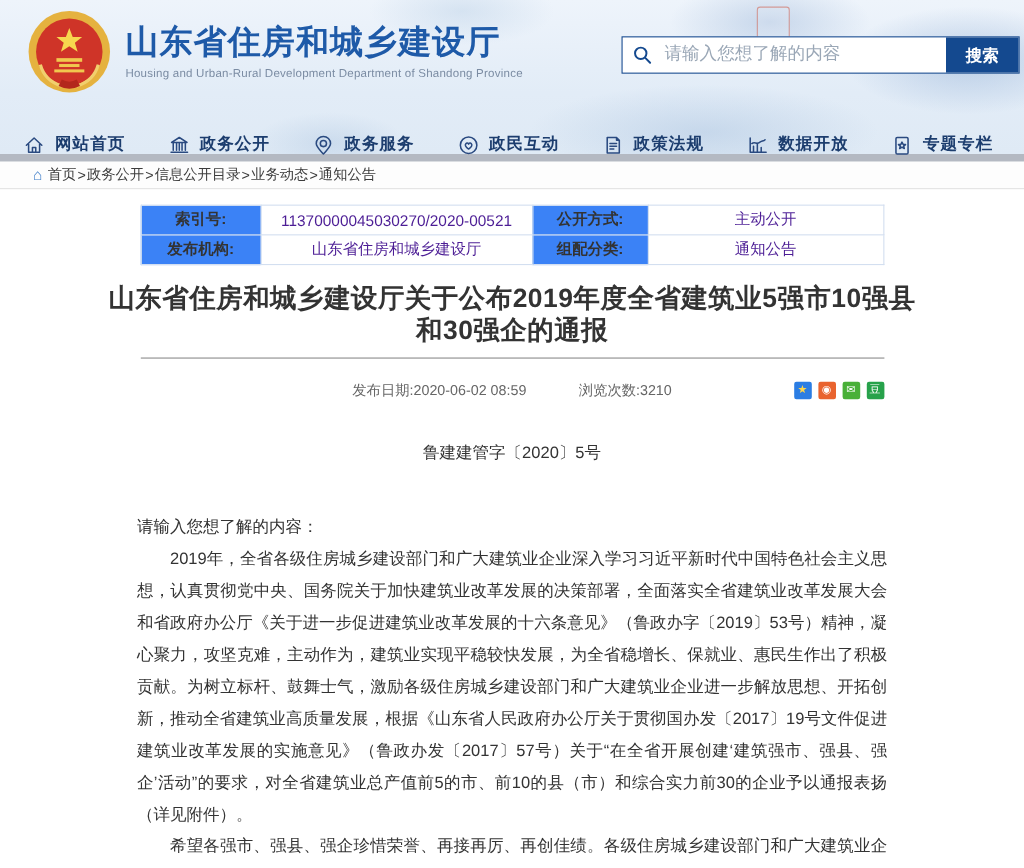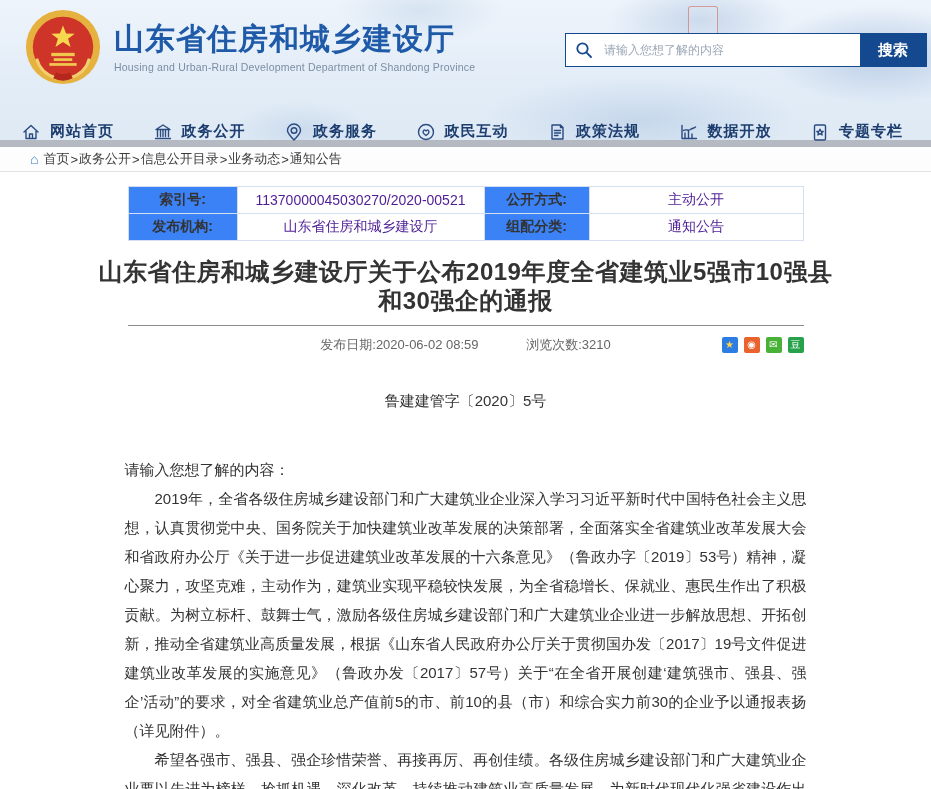--- a/index.html
+++ b/index.html
@@ -31,35 +31,35 @@
     writing-mode:vertical-rl;text-orientation:upright;
     font-size:12px;line-height:28px;text-align:center;letter-spacing:1px;
     color:rgba(70,100,160,.7);background:rgba(255,255,255,.12);
   }
   .search-bar{
     position:absolute;left:565px;top:33px;width:360px;height:32px;z-index:1;
     display:flex;align-items:stretch;border:1px solid #14498f;background:#ffffff;
   }
   .search-icon{display:flex;align-items:center;justify-content:center;width:36px;}
   .search-input{
-    flex:1;border:0;outline:none;font-size:12px;color:#6d28d9;background:transparent;
+    flex:1;border:0;outline:none;font-size:16px;color:#6d28d9;background:transparent;
     font-family:"Liberation Sans","DejaVu Sans",sans-serif;
   }
   .search-input::placeholder{color:#9aa7b6;}
   .search-button{
     width:66px;border:0;color:#ffffff;font-size:15px;font-weight:bold;cursor:pointer;
     font-family:"Liberation Sans","DejaVu Sans",sans-serif;background:#14498f;
   }
   
   .main-nav{
     position:absolute;left:0;top:95px;width:931px;height:45px;
     display:flex;align-items:center;justify-content:space-between;
     padding:0 28px 0 20px;box-sizing:border-box;
   }
-  .nav-item{display:flex;align-items:center;cursor:pointer;text-decoration:none;margin-top:28px;}
+  .nav-item{display:flex;align-items:flex-start;cursor:pointer;text-decoration:none;margin-top:28px;}
   .nav-item svg{width:22px;height:22px;stroke:#2a4a80;fill:none;stroke-width:1.4;stroke-linecap:round;stroke-linejoin:round;}
   .nav-label{margin-left:8px;font-size:15px;font-weight:bold;color:#1c3d6e;letter-spacing:1px;}
   .nav-divider{width:931px;height:7px;background:#b4b9c2;}
   
   .breadcrumb{
     width:931px;height:25px;display:flex;align-items:center;background:#fdfdfd;
     border-bottom:1px solid #e3e3e3;padding-left:30px;box-sizing:border-box;
     font-size:13px;color:#3c3c3c;
   }
   .crumb-home-icon{color:#3a7bc8;font-size:14px;margin-right:5px;}
@@ -69,21 +69,21 @@
   .doc-table{width:676px;margin:14px auto 0;border-collapse:collapse;font-size:14px;}
   .doc-table td{border:1px solid #d3dff0;height:26px;text-align:center;padding:0 4px;}
   .doc-table .lbl{background:#3b82f6;font-weight:bold;color:#333;}
   .doc-table .c1{width:100px;} .doc-table .c2{width:238px;} .doc-table .c3{width:96px;}
   .doc-table .val{color:#4c1d95;}
   .article-title{
     width:756px;margin:16px auto 0;text-align:center;
     font-size:24px;font-weight:bold;color:#333;line-height:29px;letter-spacing:.5px;
   }
   .title-rule{width:676px;margin:10px auto 0;border-top:1px solid #8c8c8c;}
-  .article-meta{position:relative;width:676px;margin:10px auto 0;height:20px;font-size:13px;color:#666;text-align:center;}
+  .article-meta{position:relative;width:676px;margin:20px auto 0;height:20px;font-size:13px;color:#666;text-align:center;}
   .meta-item{margin:0 22px;}
   .share-icons{position:absolute;right:0;top:1px;display:flex;}
   .share-icon{
     width:16px;height:16px;margin-left:6px;border-radius:2px;cursor:pointer;
     color:#fff;font-size:10px;line-height:16px;text-align:center;overflow:hidden;
   }
   .share-icon.star{color:#ffd54a;}
   .doc-number{text-align:center;margin-top:36px;font-size:15px;color:#333;}
   .article-body{width:682px;margin:0 auto;font-size:15px;color:#333;}
   .salutation{margin-top:44px;line-height:29px;}

